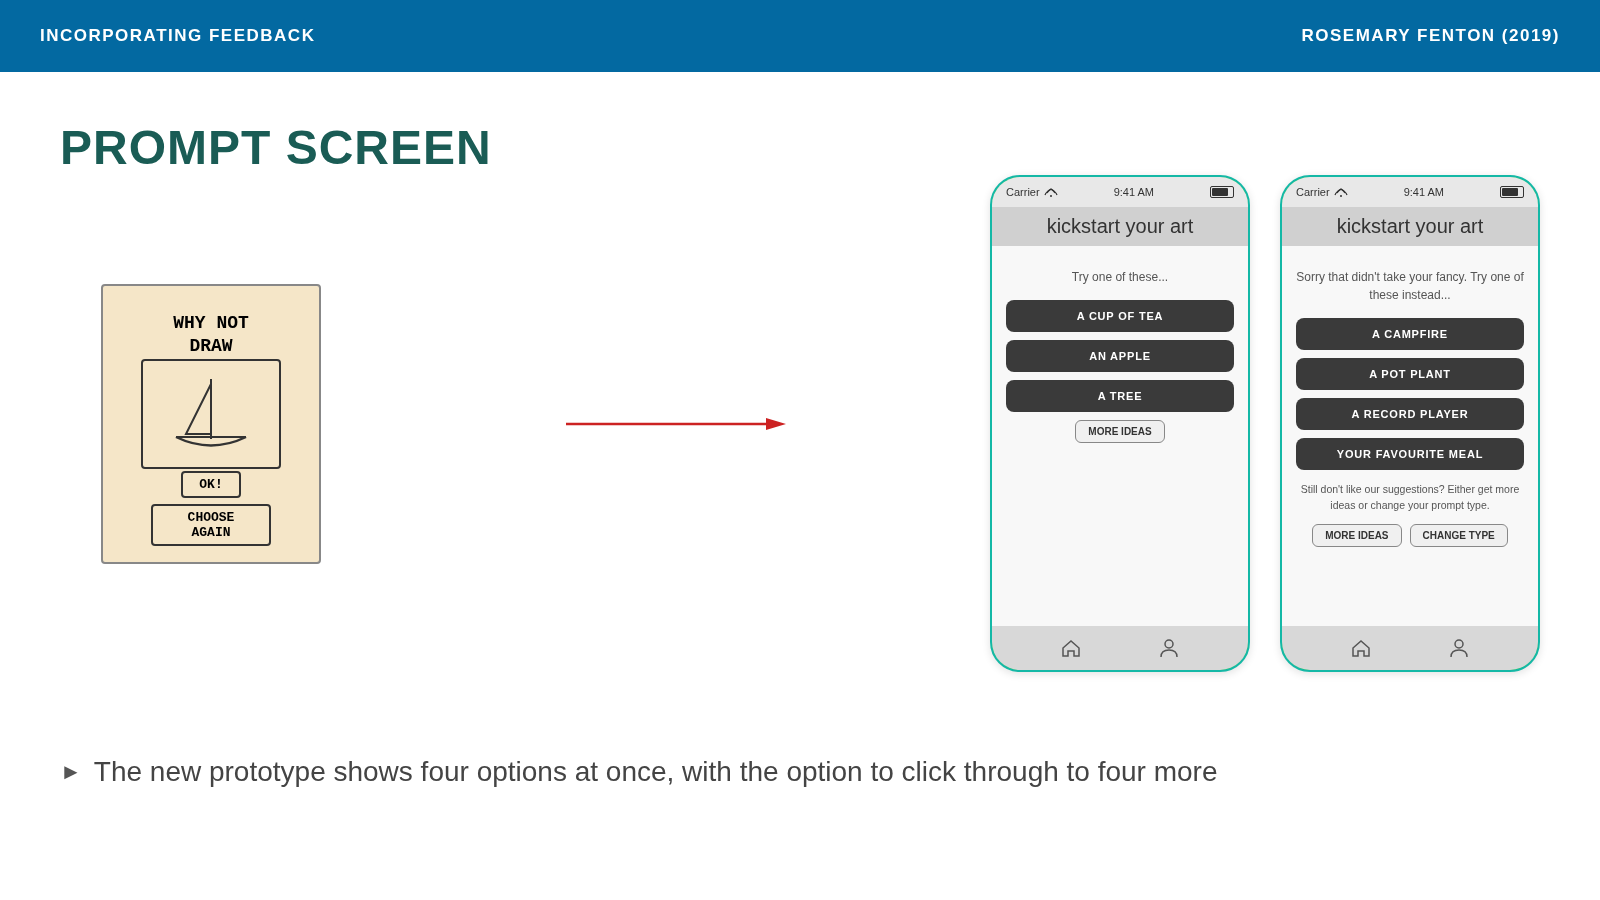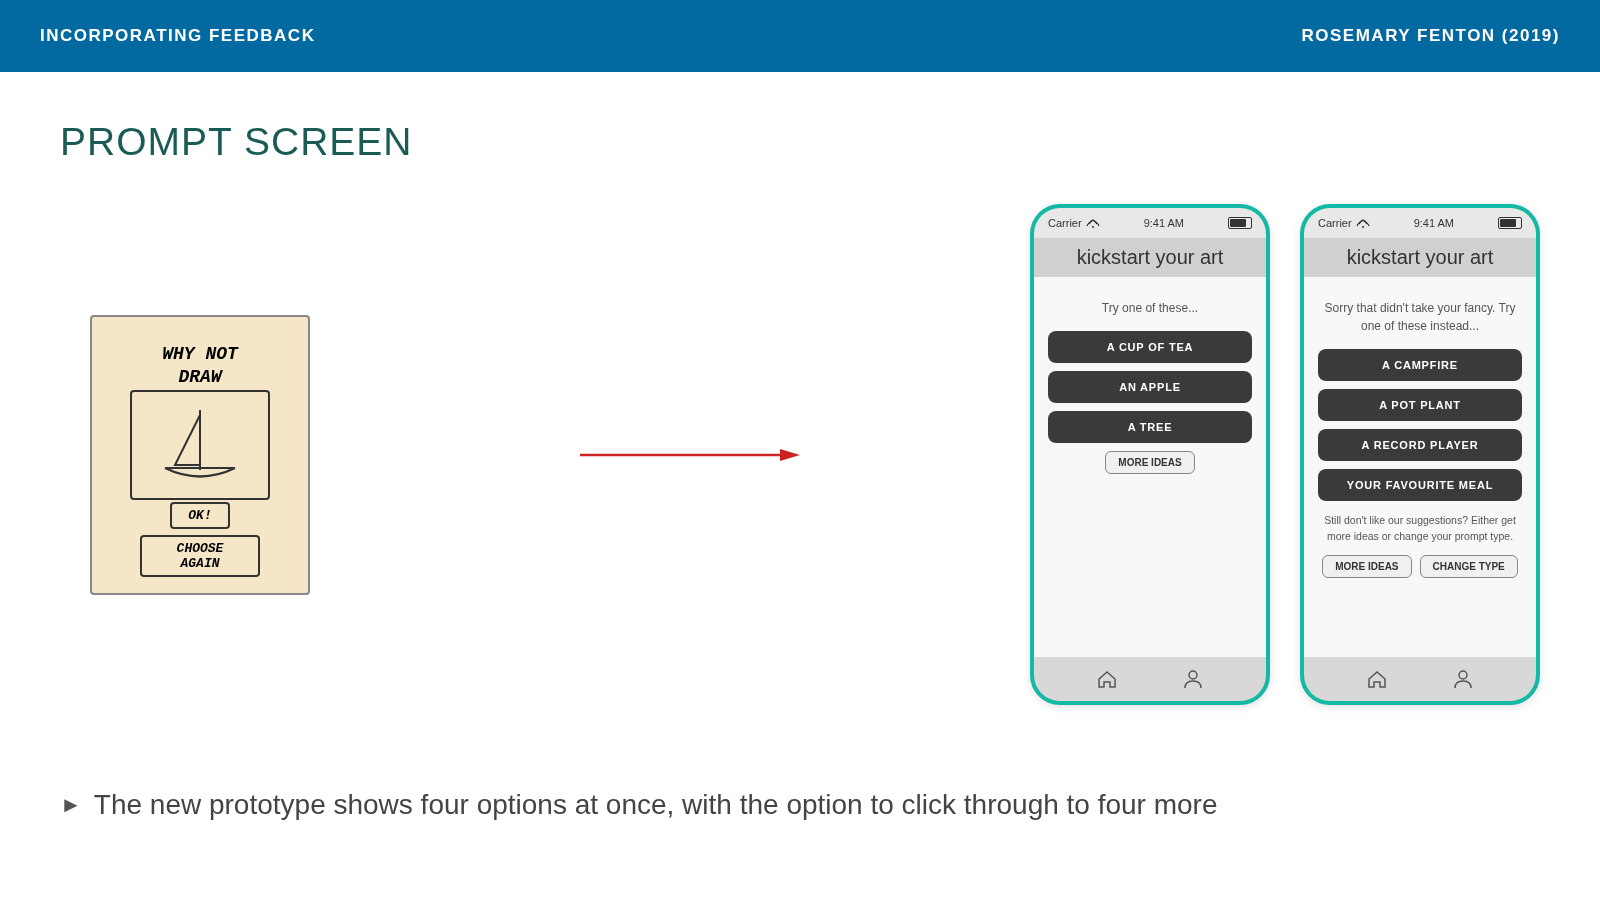--- a/index.html
+++ b/index.html
@@ -28,42 +28,40 @@
       letter-spacing: 1.5px;
       text-transform: uppercase;
     }
 
     
     .main {
       padding: 48px 60px 30px 60px;
     }
 
     .page-title {
-      font-size: 39px;
-      font-weight: 400;
+      font-size: 48px;
+      font-weight: 700;
       color: #1a5c55;
       text-transform: uppercase;
       letter-spacing: 1px;
-      margin-bottom: 40px;
     }
 
     
     .content-row {
       display: flex;
       align-items: center;
       gap: 0;
       margin-bottom: 50px;
     }
 
     
     .sketch-area {
       width: 260px;
       flex-shrink: 0;
-      margin-left: 30px;
-      font-style: italic;
+      margin-left: 41px;
     }
 
     .sketch-card {
       background: #f5e6c8;
       border: 2px solid #888;
       border-radius: 4px;
       width: 220px;
       height: 280px;
       padding: 16px;
       display: flex;
@@ -135,23 +133,23 @@
 
     
     .phones-area {
       display: flex;
       gap: 30px;
       align-items: flex-start;
     }
 
     
     .phone {
-      width: 240px;
+      width: 260px;
       background: #22c55e;
-      border: 4px solid #14b8a6;
+      border: 2px solid #14b8a6;
       border-radius: 30px;
       overflow: hidden;
       box-shadow: 0 2px 8px rgba(0,0,0,0.12);
     }
 
     .phone-status-bar {
       background: #e8e8e8;
       height: 30px;
       display: flex;
       align-items: center;

